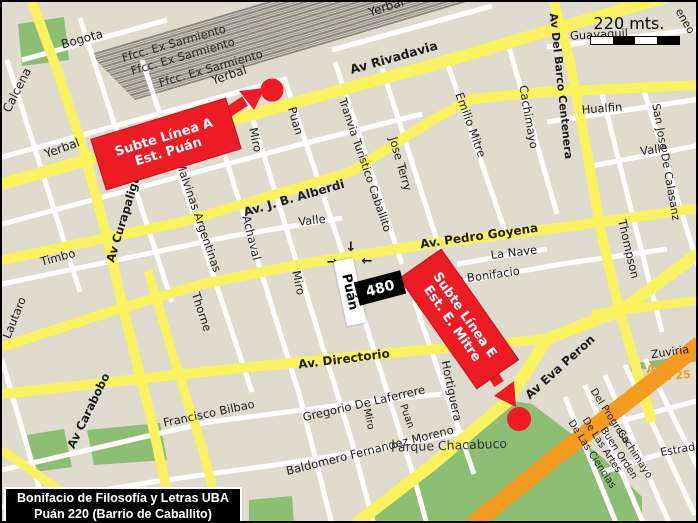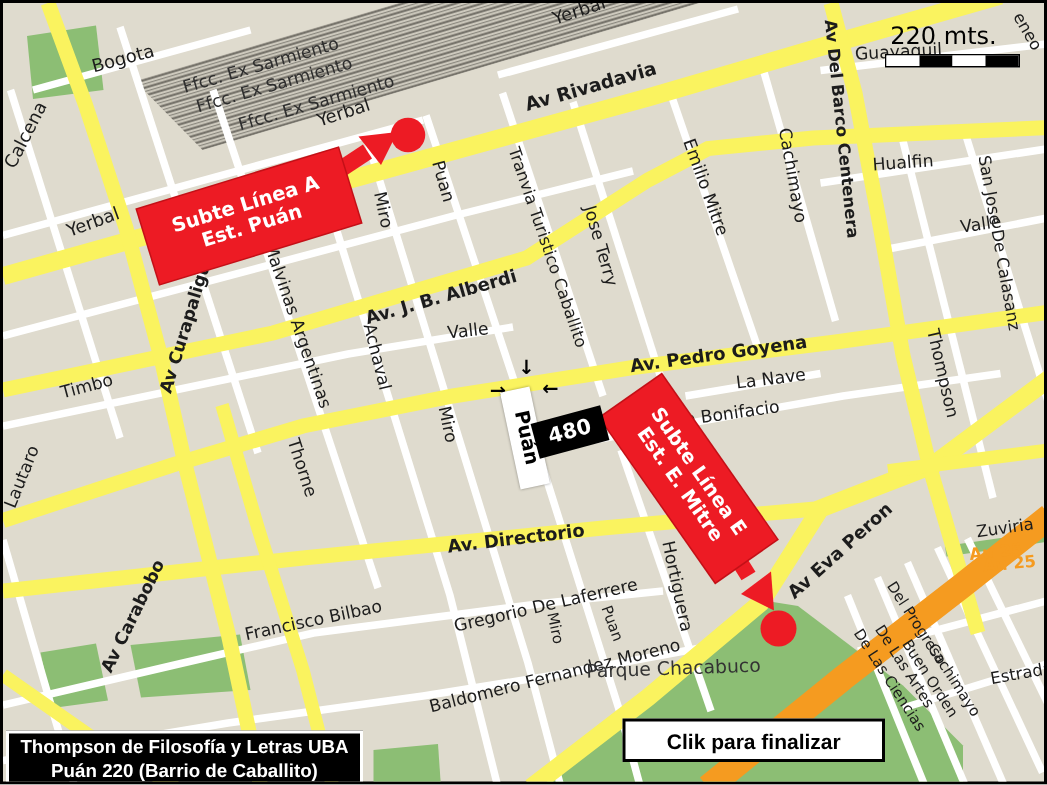--- a/index.html
+++ b/index.html
@@ -217,18 +217,17 @@
     <div class="scale-text">220 mts.</div>
     <div class="scale-segs">
       <span class="seg-w"></span>
         <span class="seg-b"></span>
         <span class="seg-w"></span>
         <span class="seg-b"></span>
     </div>
   </div>
 
   <div class="footer">
-    <div>Thompson de Filosofía y Letras UBA</div>
+    <div>Bonifacio de Filosofía y Letras UBA</div>
     <div>Puán 220 (Barrio de Caballito)</div>
   </div>
 
-  <button class="finish">Clik para finalizar</button>
 </div>
 
 </body></html>

